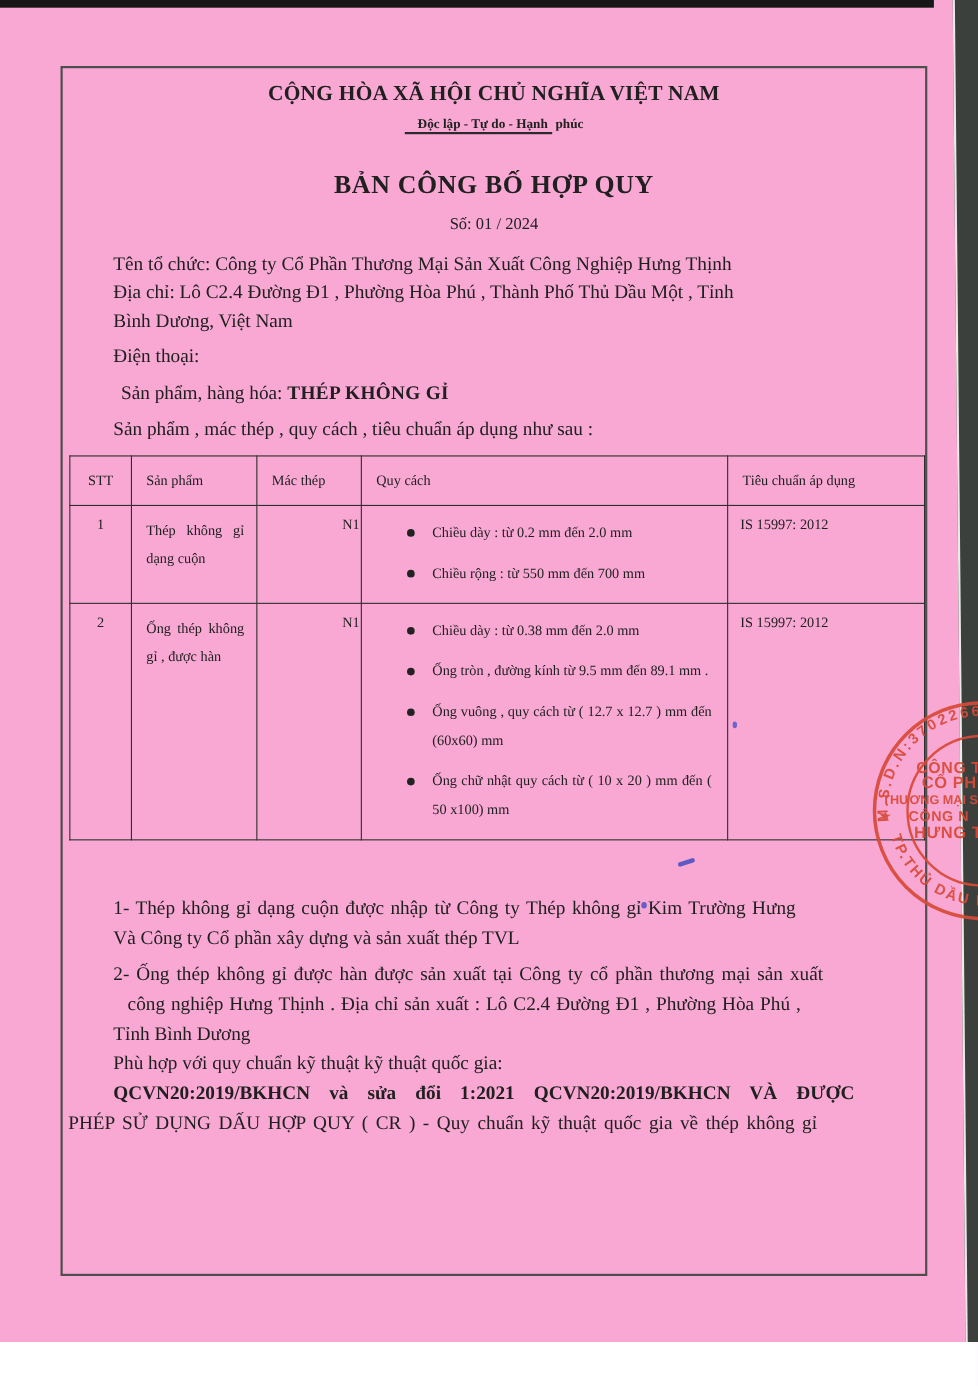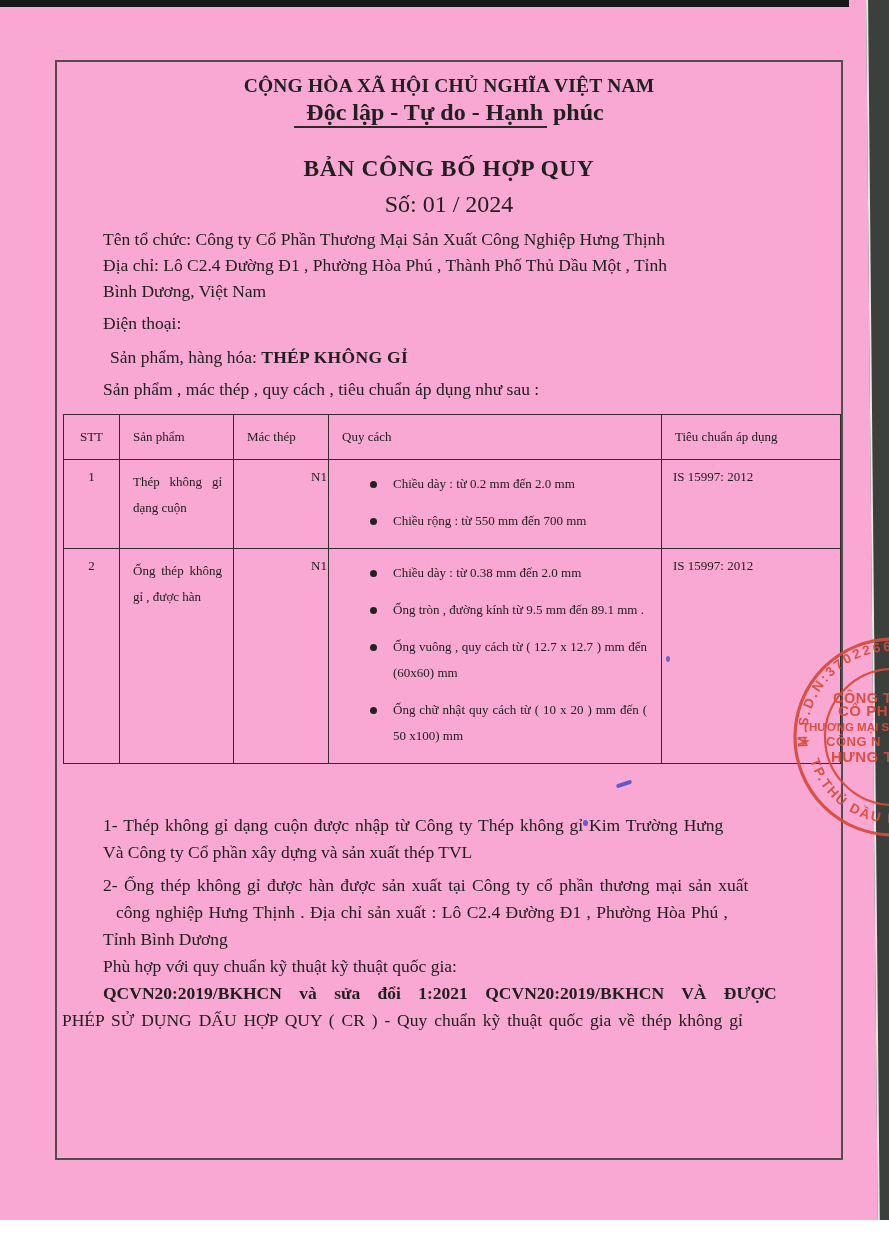--- a/index.html
+++ b/index.html
@@ -9,24 +9,24 @@
   
   .scan-top{position:absolute;left:0;top:0;width:849px;height:7px;background:#171717;}
   .scan-right{position:absolute;left:866px;top:-6px;width:32px;height:1276px;background:#3b403c;
         border-left:2px solid #e9eae6;transform-origin:top left;transform:rotate(-0.55deg);}
   .scan-bottom{position:absolute;left:0;top:1253px;width:889px;height:7px;background:#e8ebee;z-index:6;}
   .scan-corner{position:absolute;left:875px;top:1246px;width:14px;height:14px;background:#1c1c1c;z-index:7;}
   
   .frame{position:absolute;left:55px;top:60px;width:784px;height:1096px;border:2px solid #4e4e4e;}
   .head{text-align:center;margin-top:11px;}
   .nat{font-weight:bold;font-size:19.5px;letter-spacing:.2px;line-height:25px;}
-  .motto{font-weight:bold;font-size:24px;line-height:24px;margin-top:2px;}
+  .motto{font-weight:bold;font-size:12px;line-height:24px;margin-top:2px;}
   .motto .u{border-bottom:2px solid #2a2a2a;padding:0 4px 1px 12px;}
   .title{font-weight:bold;font-size:23.5px;letter-spacing:.6px;margin-top:30px;line-height:29px;}
-  .num{font-size:24px;margin-top:9px;line-height:24px;}
+  .num{font-size:15px;margin-top:9px;line-height:24px;}
   .body-text{margin:10px 22px 0 46px;font-size:17.5px;line-height:26px;}
   .body-text div{margin:0;}
   .phone-line{margin-top:6px !important;}
   .product-line,.brand-line{padding-left:7px;}
   .product-line{margin-top:8px !important;}
   .intro-line{margin-top:6px !important;font-family:Liberation Serif, serif;}
   b.prod{letter-spacing:.3px;}
   
   table.prodtbl{margin:12px 0 0 6px;border-collapse:collapse;width:777px;font-size:13px;table-layout:fixed;}
   .prodtbl th,.prodtbl td{border:1.5px solid #2e2e2e;vertical-align:top;font-weight:normal;}

